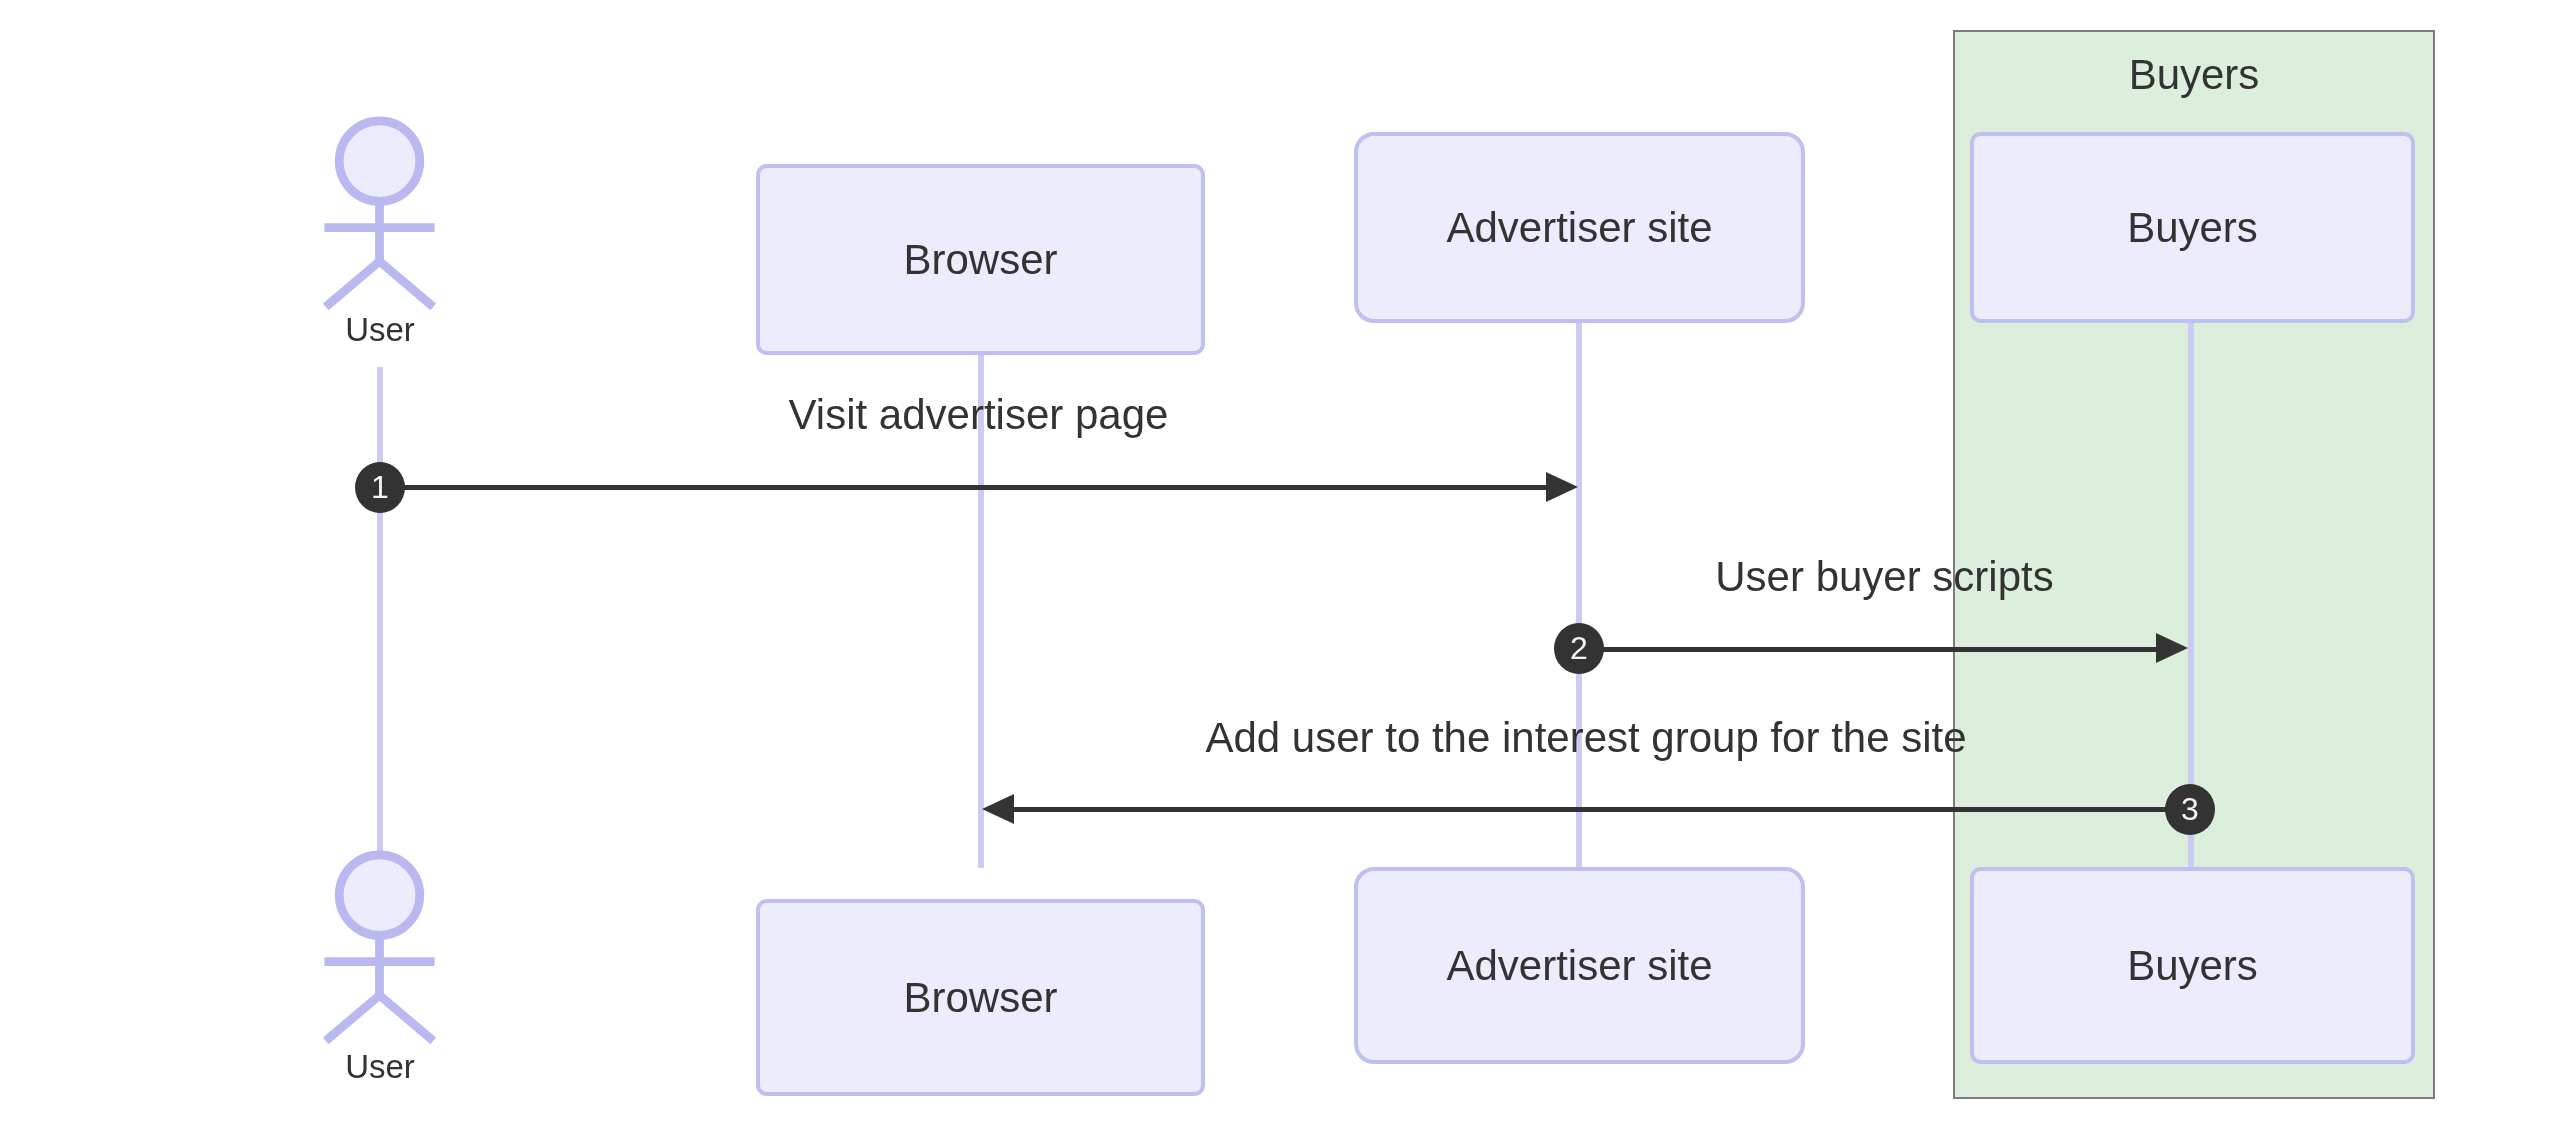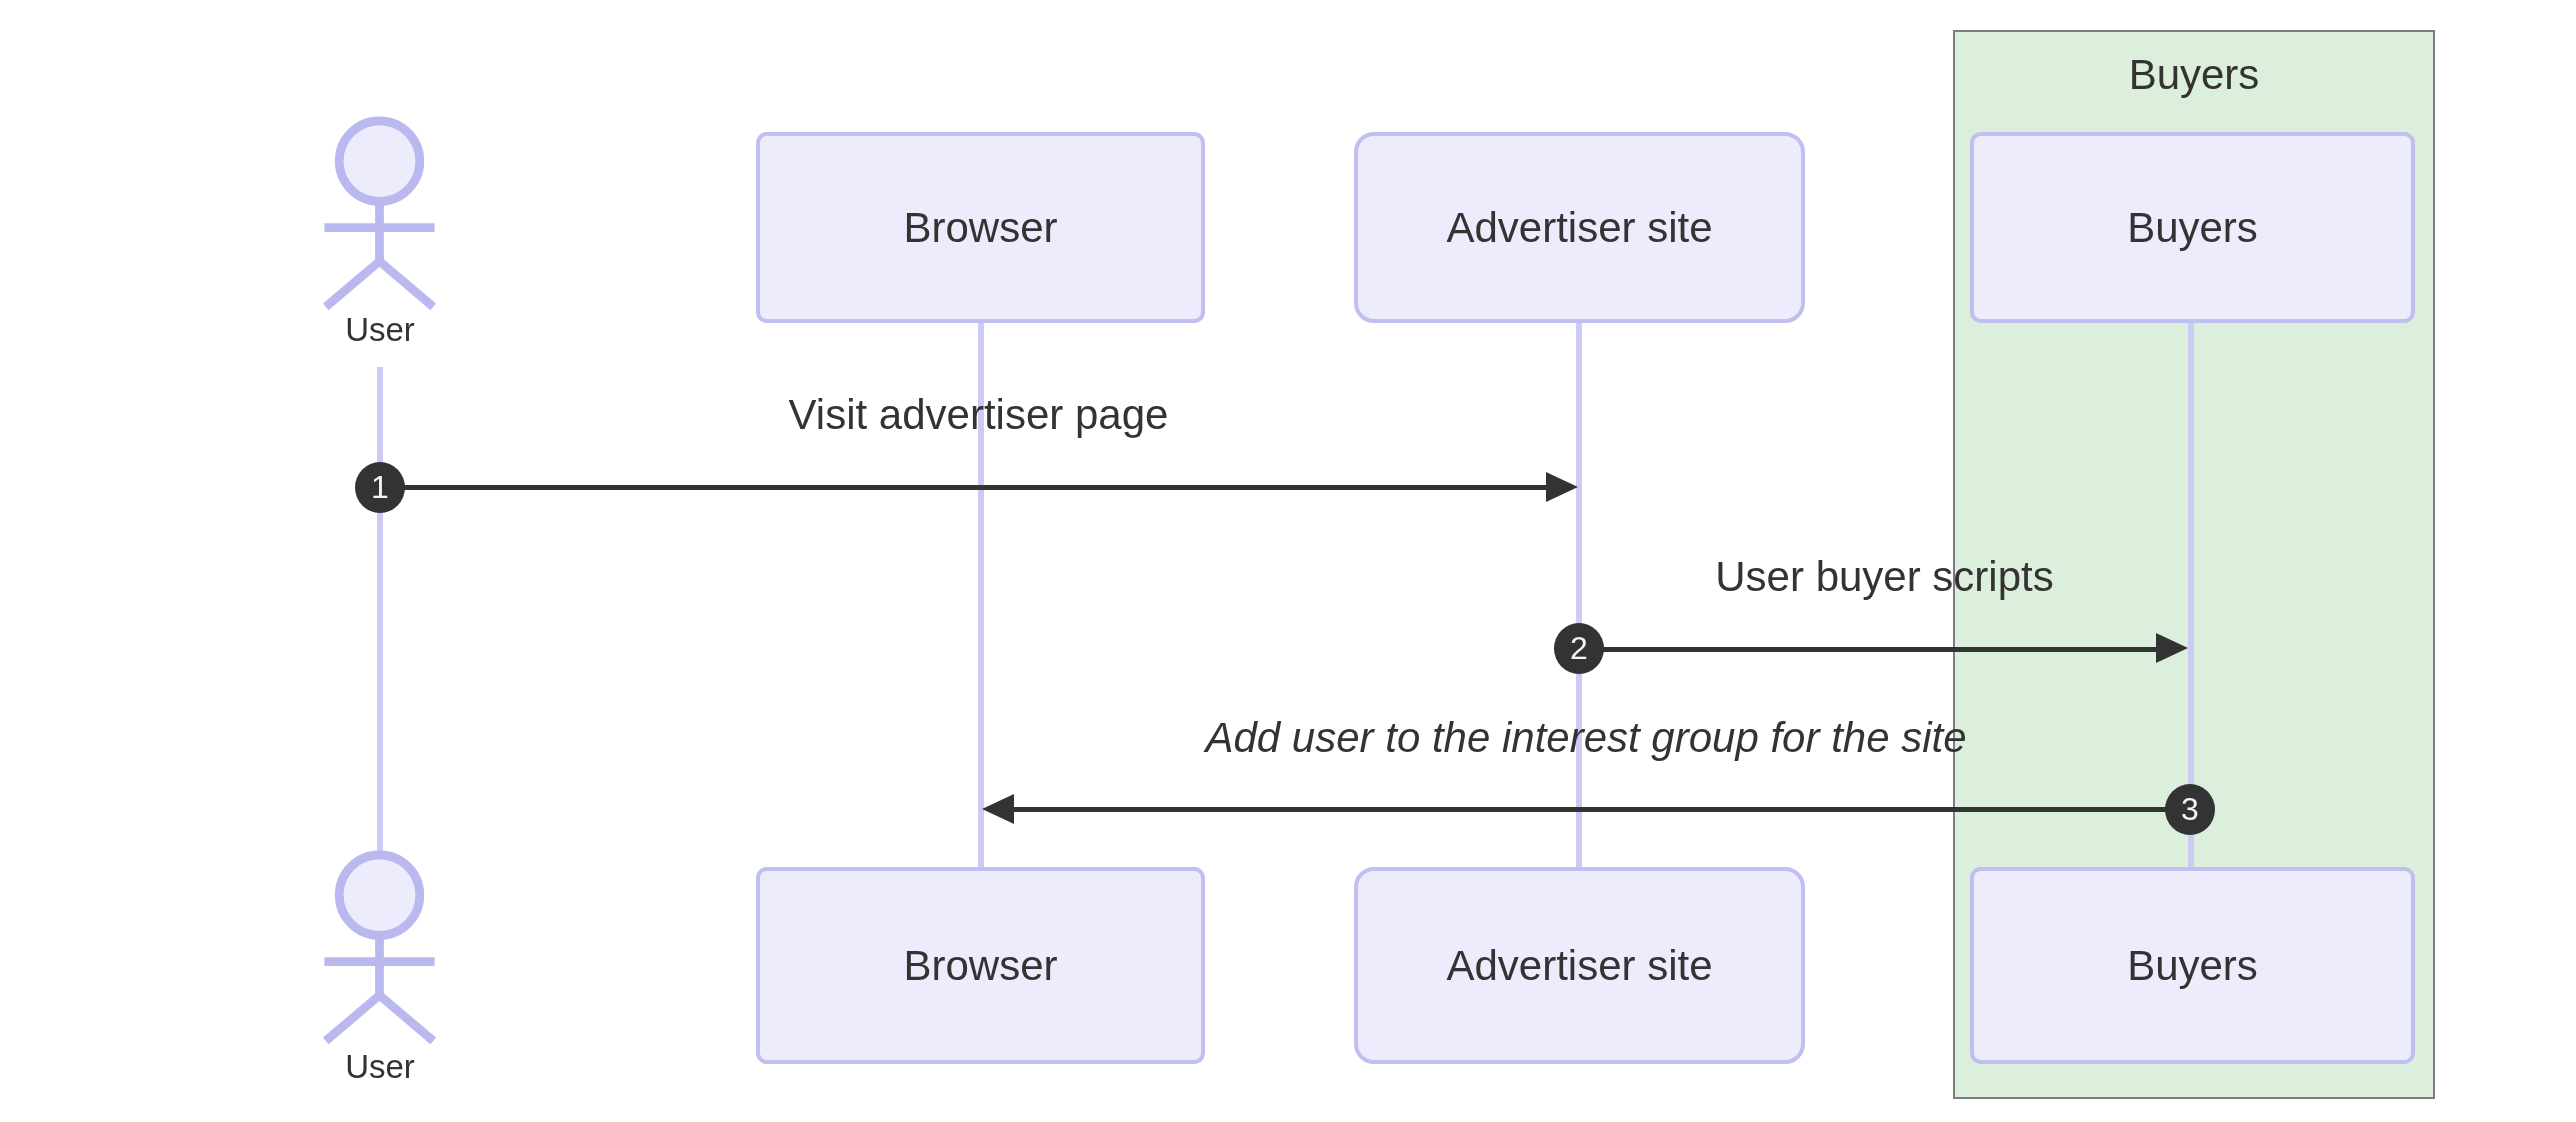--- a/index.html
+++ b/index.html
@@ -20,21 +20,21 @@
   .ll-user{left:377px;top:367px;height:492px;}
   .ll-browser{left:978px;top:322px;height:546px;}
   .ll-advertiser{left:1576px;top:322px;height:546px;}
   .ll-buyers{left:2188px;top:322px;height:546px;}
 
   
   .pbox{position:absolute;background:var(--box-fill);border:4px solid var(--box-border);border-radius:10.7px;
         display:flex;align-items:center;justify-content:center;font-size:42px;color:var(--text);}
   .row-top{top:132px;height:191px;}
   .row-bottom{top:867px;height:197px;}
-  .col-browser{left:756px;width:449px;}
+  .col-browser{left:756px;width:449px;margin-top:32px;}
   .col-advertiser{left:1354px;width:451px;border-radius:20px;}
   .col-buyers{left:1970px;width:445px;}
 
   
   .actor-svg{position:absolute;left:315px;width:129px;height:199px;}
   .actor-label{position:absolute;left:302px;width:156px;text-align:center;font-size:33px;color:var(--text);}
 
   
   .msg-label{position:absolute;text-align:center;font-size:42px;color:var(--text);}
   .msg-line{position:absolute;height:4.7px;background:var(--arrow);}
@@ -86,19 +86,19 @@
   <div class="msg-label" style="left:380px;width:1197px;top:391px;">Visit advertiser page</div>
   <div class="msg-line" style="left:380px;top:485px;width:1170px;"></div>
   <div class="arrowhead-right" style="left:1546px;top:472px;"></div>
   <div class="badge" style="left:355px;top:462px;">1</div>
 
   <div class="msg-label" style="left:1579px;width:611px;top:553px;">User buyer scripts</div>
   <div class="msg-line" style="left:1579px;top:647px;width:580px;"></div>
   <div class="arrowhead-right" style="left:2156px;top:633px;"></div>
   <div class="badge" style="left:1554px;top:623px;">2</div>
 
-  <div class="msg-label" style="left:981px;width:1210px;top:714px;font-style:italic;">Add user to the interest group for the site</div>
+  <div class="msg-label" style="left:981px;width:1210px;top:714px;">Add user to the interest group for the site</div>
   <div class="msg-line" style="left:1013px;top:807px;width:1177px;"></div>
   <div class="arrowhead-left" style="left:982px;top:794px;"></div>
   <div class="badge" style="left:2165px;top:784px;">3</div>
 
 </div>
 
 
 </body></html>

